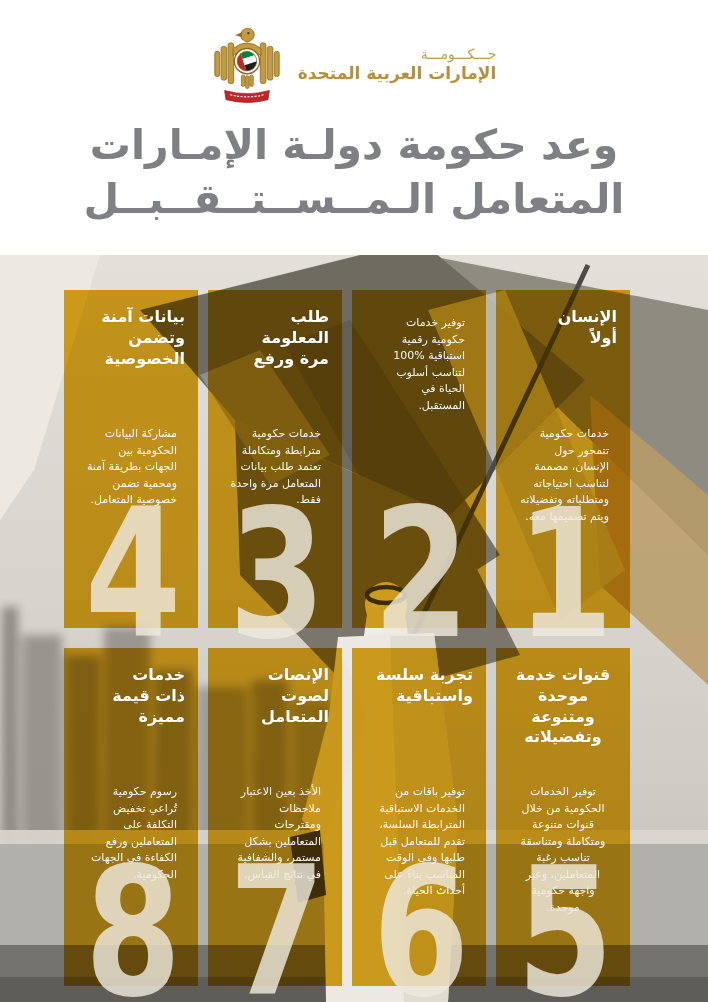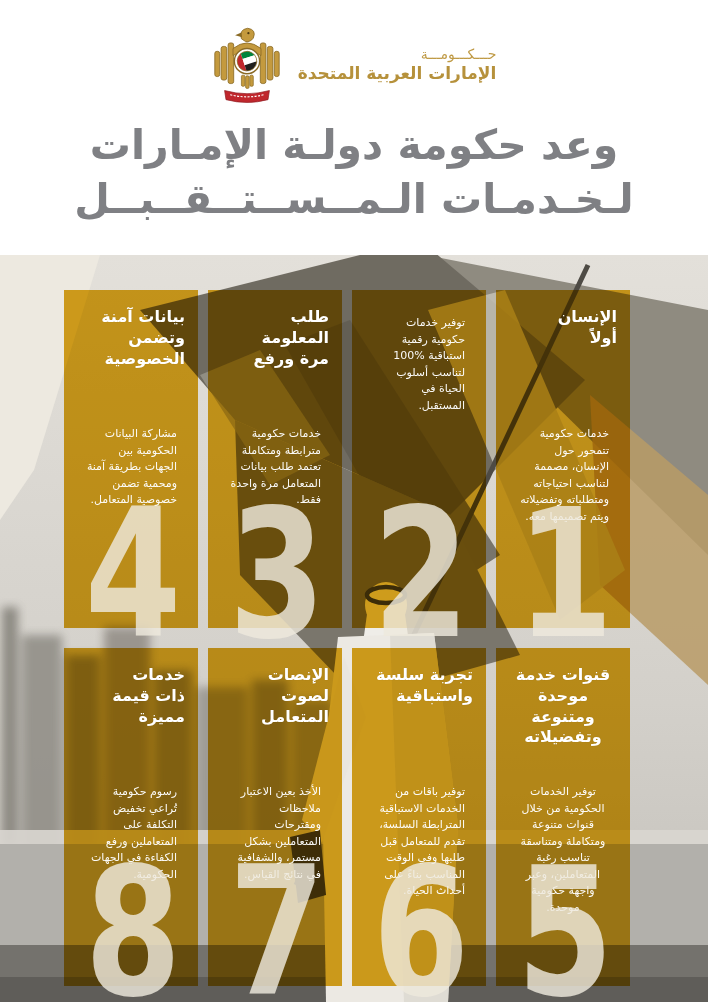--- a/index.html
+++ b/index.html
@@ -89,21 +89,21 @@
         <g>
           <path d="M18 94 Q50 103 82 94 L80 107 Q50 115 20 107 Z" fill="#c0272d" stroke="#8f1d22" stroke-width="1"></path>
           <path d="M26 100 Q50 106 74 100" fill="none" stroke="#ffffff" stroke-width="1.6" stroke-dasharray="3 2"></path>
         </g>
       </svg>
       <div class="logo-text">
         <div class="logo-line1">حـــكـــومـــة</div>
         <div class="logo-line2">الإمارات العربية المتحدة</div>
       </div>
     </div>
-    <h1 class="main-title"><span>وعد حكومة دولـة الإمـارات</span><br><span>لـخـدمـات الـمــســتــقــبــل</span></h1>
+    <h1 class="main-title"><span>وعد حكومة دولـة الإمـارات</span><br><span>المتعامل الـمــســتــقــبــل</span></h1>
   </div>
 
   <div class="photo">
     <svg class="scene" viewBox="0 0 708 747" preserveAspectRatio="none" aria-hidden="true">
       <defs>
         <linearGradient id="sky" x1="0" y1="0" x2="0" y2="1">
           <stop offset="0" stop-color="#e3e0da"></stop>
           <stop offset=".6" stop-color="#d3d0ca"></stop>
           <stop offset="1" stop-color="#c2bfb9"></stop>
         </linearGradient>

